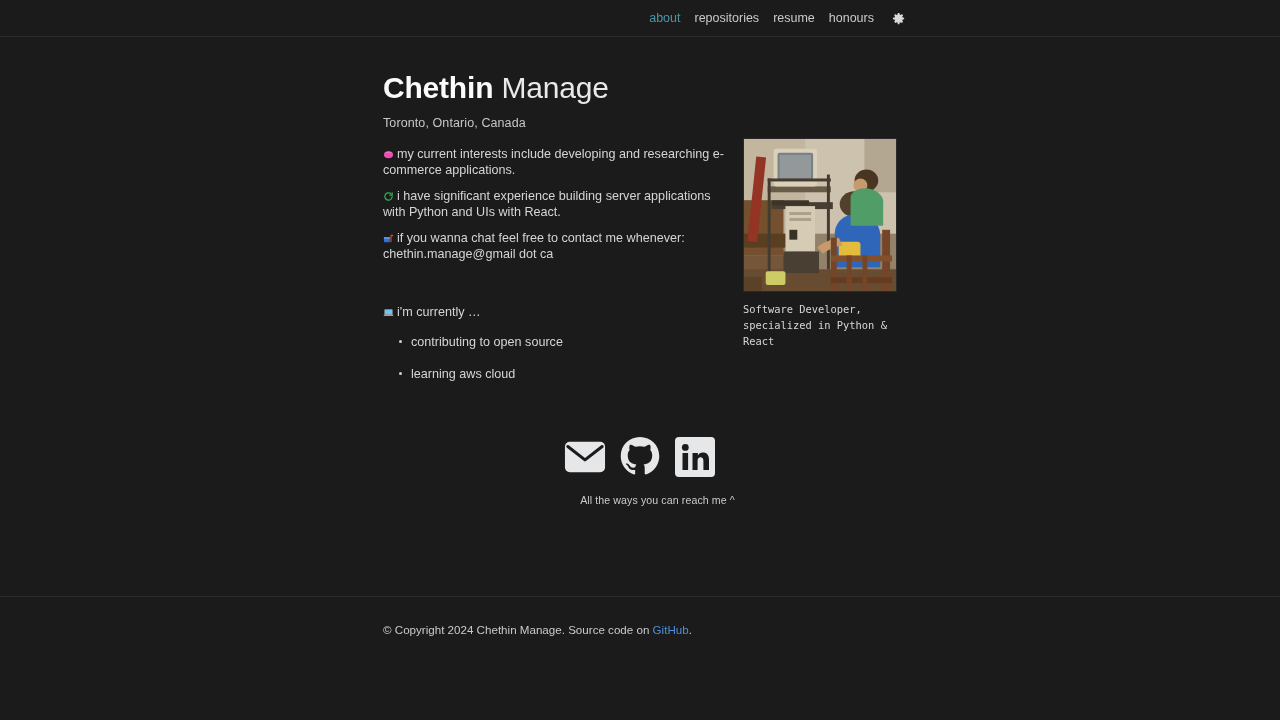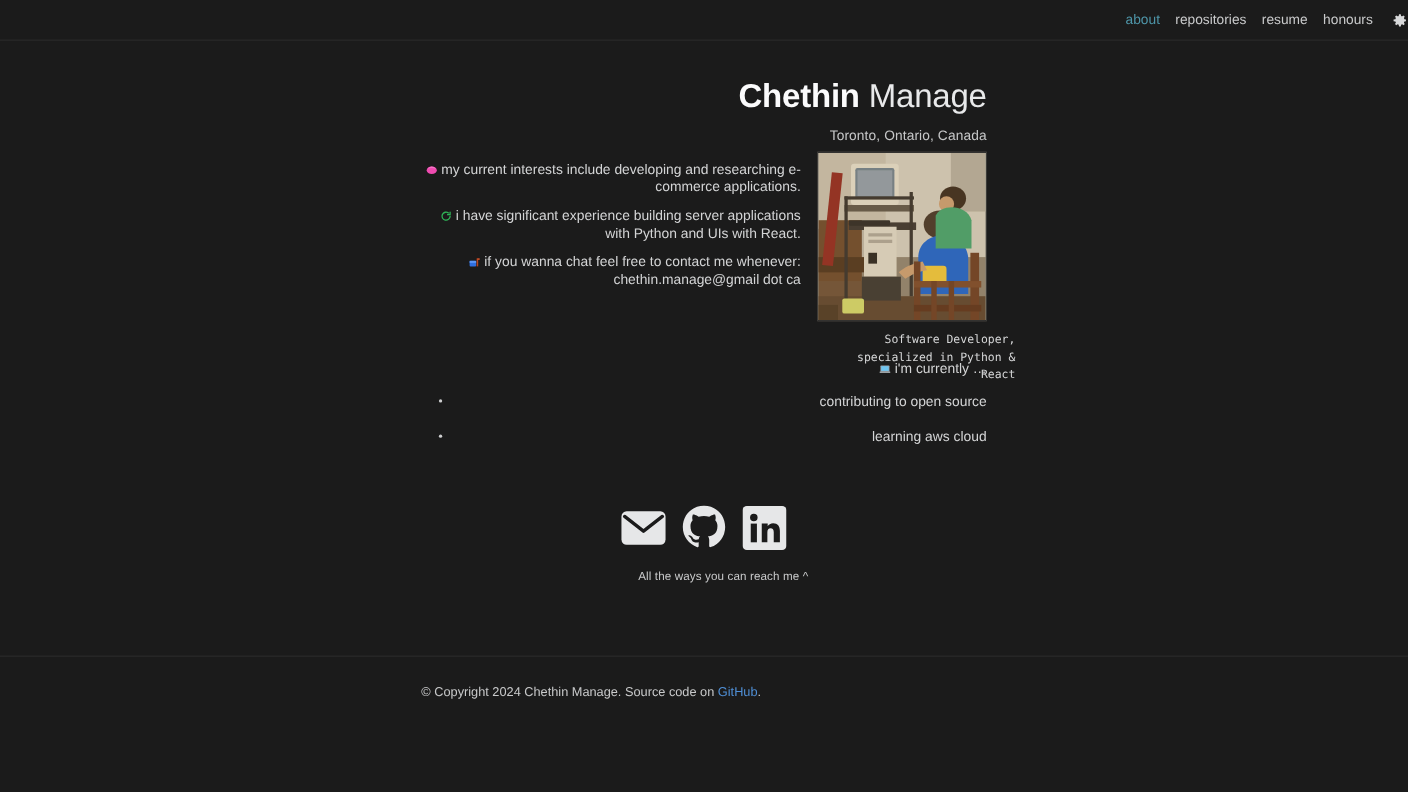--- a/index.html
+++ b/index.html
@@ -15,20 +15,21 @@
     overflow: hidden;
   }
 
   
   .topbar {
     height: 37px;
     border-bottom: 1px solid #2c2c2c;
     display: flex;
     align-items: center;
     justify-content: flex-end;
+    padding-right: 374px;
     box-sizing: border-box;
     background: #1b1b1b;
   }
   .nav {
     display: flex;
     align-items: center;
     gap: 14px;
   }
   .nav-link {
     font-size: 12.5px;
@@ -52,21 +53,20 @@
   
   .page {
     width: 1280px;
     box-sizing: border-box;
     padding-left: 383px;
     padding-right: 383px;
   }
   .content {
     width: 514px;
     position: relative;
-    text-align: right;
   }
 
   
   .title {
     margin: 0;
     padding-top: 32px;
     font-size: 30px;
     line-height: 1.25;
     letter-spacing: -0.2px;
     color: #e8e9ea;
@@ -107,21 +107,21 @@
     font-size: 8px;
     letter-spacing: 0.3px;
     color: #cfd0d1;
     vertical-align: 1px;
     margin-right: 2px;
     font-family: "Liberation Sans", sans-serif;
   }
 
   
   .currently {
-    margin-top: 65px;
+    margin-top: 42px;
   }
   .currently-head {
     font-size: 12.6px;
     color: #d4d5d6;
     line-height: 1.28;
     margin: 0;
   }
   .currently ul {
     margin: 14px 0 0 0;
     padding-left: 28px;

